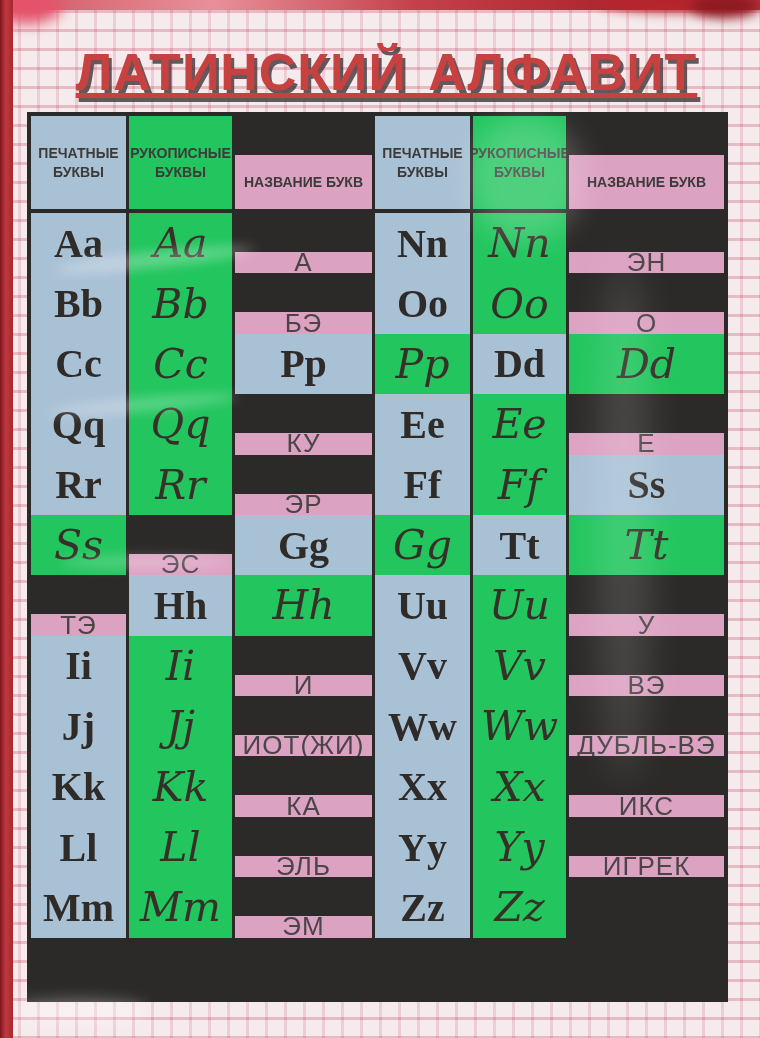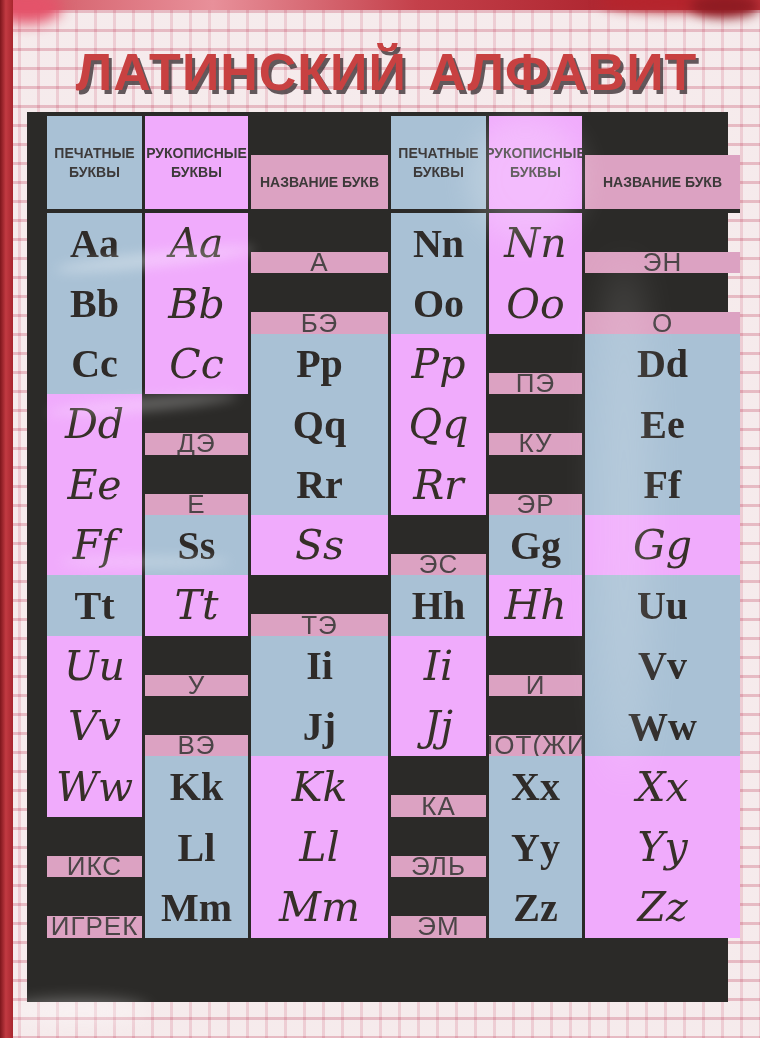--- a/index.html
+++ b/index.html
@@ -17,29 +17,29 @@
   .edge-top{position:absolute;left:0;top:0;width:100%;height:10px;
     background:linear-gradient(90deg,#d05560,#e8909a 28%,#c4404a 55%,#b02832 78%,#c0333b);z-index:4;}
   .blob{position:absolute;pointer-events:none;z-index:4;}
   .blob-tl{left:-8px;top:-10px;width:70px;height:34px;background:#e4536a;filter:blur(7px);border-radius:50%;}
   .blob-tr1{left:600px;top:-8px;width:150px;height:20px;background:#b5242c;filter:blur(6px);border-radius:50%;}
   .blob-tr2{left:690px;top:-6px;width:70px;height:24px;background:#8e1b22;filter:blur(6px);border-radius:50%;}
 
   .title{position:absolute;left:13px;right:0;top:42px;text-align:center;
     font-weight:700;font-size:52px;letter-spacing:1px;word-spacing:6px;
     color:#c84141;text-shadow:3px 4px 0 rgba(73,62,66,.85);
-    font-family:"Liberation Sans",sans-serif;z-index:2;}
+    font-family:"Liberation Sans",sans-serif;z-index:2;text-decoration:underline;}
 
   .alpha-table{position:absolute;left:27px;top:112px;width:701px;height:890px;
     box-sizing:border-box;border:4px solid #2b2a28;background:#2b2a28;
     display:grid;grid-template-columns:95px 103px 137px 95px 93px 155px;
-    grid-template-rows:97px repeat(13,1fr);gap:0 3px;z-index:2;padding-left:16px;}
+    grid-template-rows:97px repeat(13,1fr);gap:0 3px;z-index:2;}
   .cell{display:flex;align-items:center;justify-content:center;overflow:hidden;}
   .c-blue{background:#a9c1d5;}
-  .c-yellow{background:#f0abfc;}
+  .c-yellow{background:#22c55e;}
   .c-pink{background:#dca2c2;margin-top:39px;}
   .head{font-weight:700;font-size:14px;line-height:1.35;color:#3d3a3a;
     text-align:center;border-bottom:4px solid #2b2a28;padding:0 3px;
     font-family:"Liberation Sans",sans-serif;}
   .t-printed{font-family:"Liberation Serif",serif;font-weight:700;font-size:40px;color:#2f2b29;}
   .t-cursive{font-family:"DejaVu Serif",serif;font-style:italic;font-size:41px;color:#363028;}
   .t-name{font-family:"Liberation Sans",sans-serif;font-size:26px;color:#4b4547;letter-spacing:1px;white-space:nowrap;}
 
   
   .glare{position:absolute;background:rgba(255,255,255,.9);pointer-events:none;border-radius:50%;z-index:3;}
@@ -78,24 +78,22 @@
       <div class="cell c-blue t-printed">Bb</div>
       <div class="cell c-yellow t-cursive">Bb</div>
       <div class="cell c-pink t-name">БЭ</div>
       <div class="cell c-blue t-printed">Oo</div>
       <div class="cell c-yellow t-cursive">Oo</div>
       <div class="cell c-pink t-name">О</div>
       <div class="cell c-blue t-printed">Cc</div>
       <div class="cell c-yellow t-cursive">Cc</div>
       <div class="cell c-blue t-printed">Pp</div>
       <div class="cell c-yellow t-cursive">Pp</div>
-      <div class="cell c-pink t-name">ПЭ</div>
       <div class="cell c-blue t-printed">Dd</div>
       <div class="cell c-yellow t-cursive">Dd</div>
-      <div class="cell c-pink t-name">ДЭ</div>
       <div class="cell c-blue t-printed">Qq</div>
       <div class="cell c-yellow t-cursive">Qq</div>
       <div class="cell c-pink t-name">КУ</div>
       <div class="cell c-blue t-printed">Ee</div>
       <div class="cell c-yellow t-cursive">Ee</div>
       <div class="cell c-pink t-name">Е</div>
       <div class="cell c-blue t-printed">Rr</div>
       <div class="cell c-yellow t-cursive">Rr</div>
       <div class="cell c-pink t-name">ЭР</div>
       <div class="cell c-blue t-printed">Ff</div>
@@ -117,20 +115,21 @@
       <div class="cell c-yellow t-cursive">Ii</div>
       <div class="cell c-pink t-name">И</div>
       <div class="cell c-blue t-printed">Vv</div>
       <div class="cell c-yellow t-cursive">Vv</div>
       <div class="cell c-pink t-name">ВЭ</div>
       <div class="cell c-blue t-printed">Jj</div>
       <div class="cell c-yellow t-cursive">Jj</div>
       <div class="cell c-pink t-name">ЙОТ(ЖИ)</div>
       <div class="cell c-blue t-printed">Ww</div>
       <div class="cell c-yellow t-cursive">Ww</div>
+      <div class="cell c-pink t-name">ДУБЛЬ-ВЭ</div>
       <div class="cell c-blue t-printed">Kk</div>
       <div class="cell c-yellow t-cursive">Kk</div>
       <div class="cell c-pink t-name">КА</div>
       <div class="cell c-blue t-printed">Xx</div>
       <div class="cell c-yellow t-cursive">Xx</div>
       <div class="cell c-pink t-name">ИКС</div>
       <div class="cell c-blue t-printed">Ll</div>
       <div class="cell c-yellow t-cursive">Ll</div>
       <div class="cell c-pink t-name">ЭЛЬ</div>
       <div class="cell c-blue t-printed">Yy</div>

